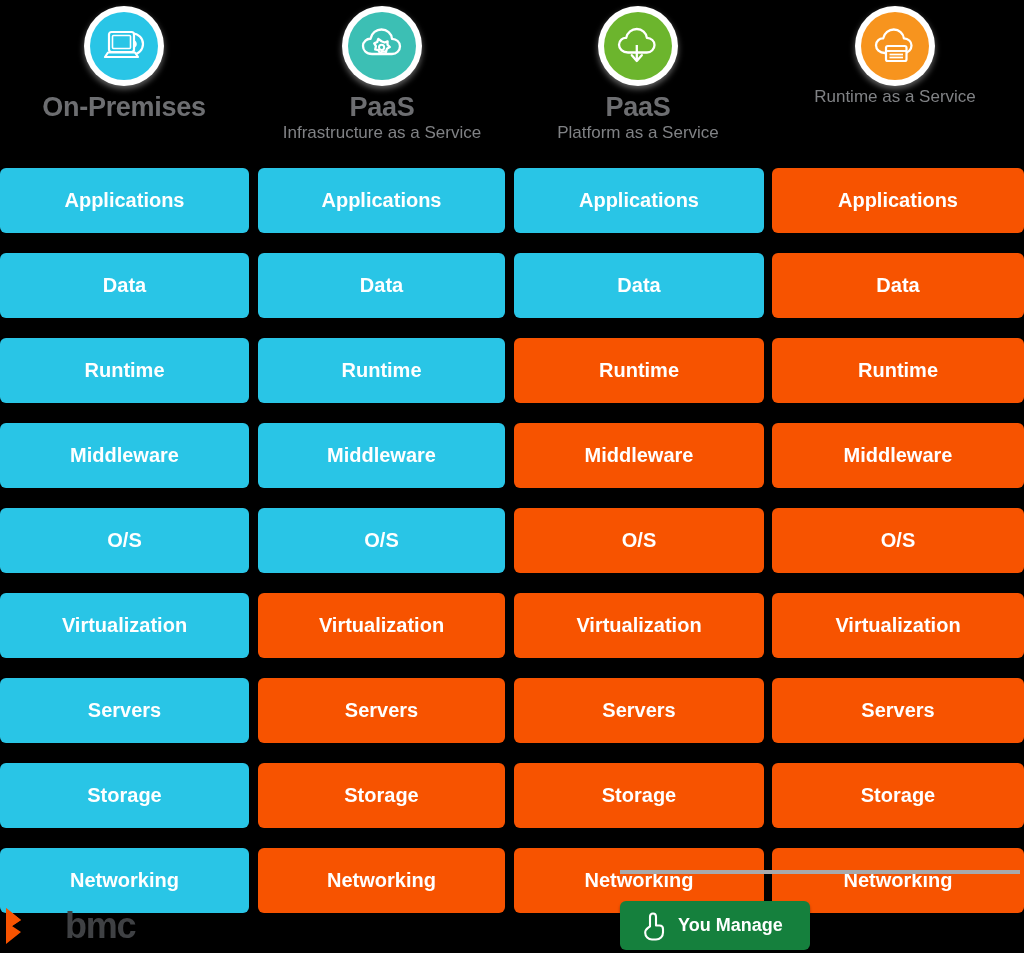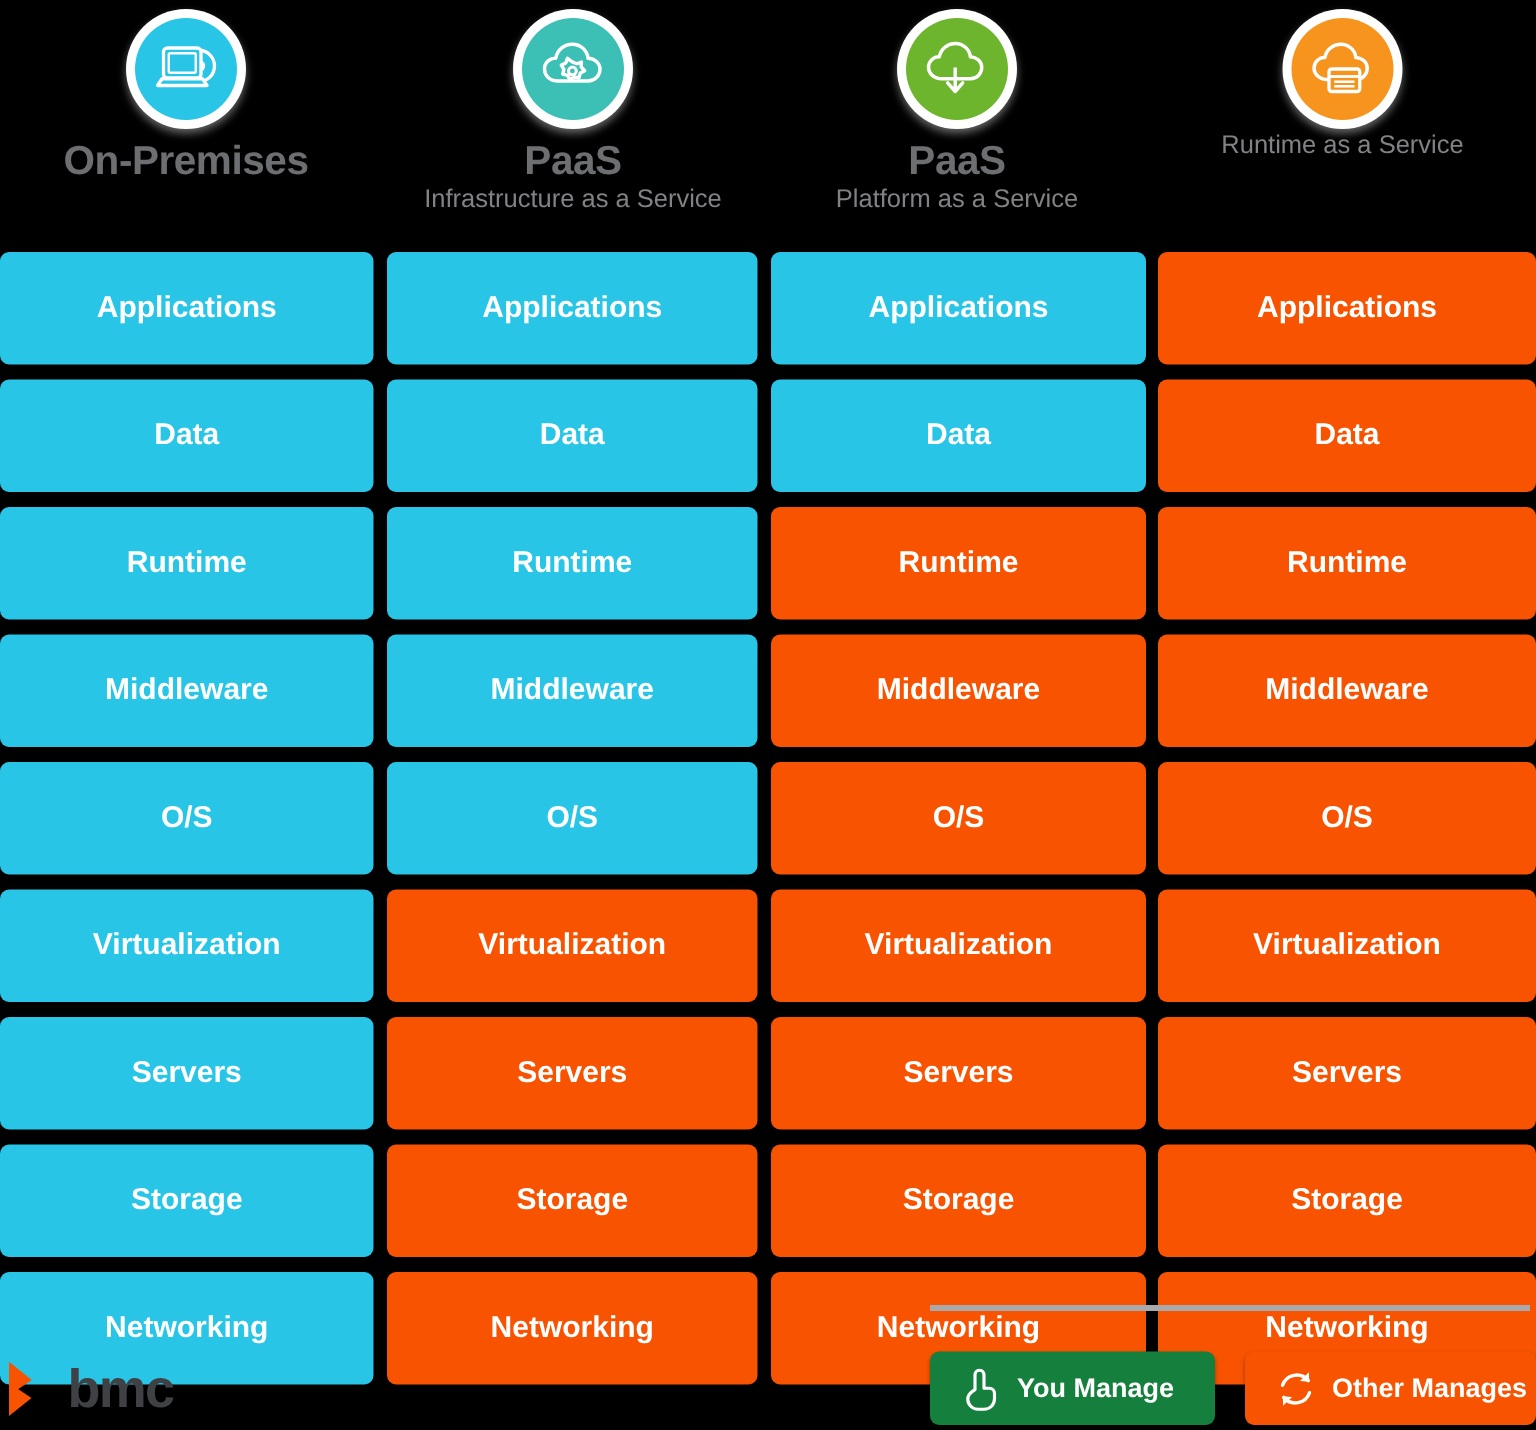--- a/index.html
+++ b/index.html
@@ -39,21 +39,21 @@
   }
   .hsub{
     margin-top:2px;
     font-size:17px;color:#808285;line-height:17px;
   }
 
   
   .grid{position:absolute;left:0;top:168px;width:1024px;}
   .row{position:relative;height:85px;}
   .cell{
-    position:absolute;top:0;height:75px;border-radius:6px;
+    position:absolute;top:0;height:65px;border-radius:6px;
     display:flex;align-items:center;justify-content:center;
     color:#ffffff;font-size:20px;font-weight:bold;
     box-shadow:0 2px 3px rgba(0,0,0,.35);
     box-sizing:border-box;
   }
   .cell.k0{left:0px;width:249px;}
   .cell.k1{left:258px;width:247px;}
   .cell.k2{left:514px;width:250px;}
   .cell.k3{left:772px;width:252px;}
   .cell.you   {background:#29c5e6;}
@@ -67,21 +67,21 @@
   .lbtn{
     position:absolute;top:0;height:49px;border-radius:6px;
     display:flex;align-items:center;color:#fff;font-weight:bold;font-size:18px;
     box-shadow:0 2px 3px rgba(0,0,0,.35);
   }
   .lbtn .lico{width:40px;display:flex;align-items:center;justify-content:center;margin-left:14px;}
   .lbtn .ltxt{margin-left:4px;}
   .lbtn.you{left:0px;width:190px;background:#15803d;}
   .lbtn.other{left:210px;width:194px;background:#f75300;}
 
-  .brand{position:absolute;left:4px;top:902px;width:180px;height:48px;display:flex;align-items:center;}
+  .brand{position:absolute;left:4px;top:902px;width:180px;height:48px;display:flex;align-items:center;gap:20px;}
   .brand .mark{width:34px;height:40px;}
   .brand .word{
     margin-left:7px;font-size:36px;font-weight:bold;color:#3f4144;
     letter-spacing:-1.2px;line-height:36px;
   }
 </style>
 </head>
 <body>
 
 <div id="stage">
@@ -208,31 +208,20 @@
   <div class="divider"></div>
 
   <div class="legend">
     <div class="lbtn you">
       <span class="lico">
         <svg width="24" height="32" viewBox="0 0 24 32">
           <path d="M11 3.5 C13 3.5 14 5 14 6.8 L14 15.5 L17.5 15.5 C19.6 15.5 21 17 21 19 L21 22.5 C21 26.5 18 29.5 14 29.5 L10 29.5 C6.2 29.5 3.2 26.4 3.2 22.8 C3.2 20.4 4.6 18.8 6.3 17.6 L8 16.4 L8 6.8 C8 5 9 3.5 11 3.5 Z" fill="none" stroke="#fff" stroke-width="2.1" stroke-linejoin="round"></path>
         </svg>
       </span>
       <span class="ltxt">You Manage</span>
-    </div>
-    <div class="lbtn other">
-      <span class="lico">
-        <svg width="30" height="30" viewBox="0 0 30 30">
-          <path d="M6 12.5 A10 10 0 0 1 23.2 9.4" fill="none" stroke="#fff" stroke-width="2.3" stroke-linecap="round"></path>
-          <path d="M24 17.5 A10 10 0 0 1 6.8 20.6" fill="none" stroke="#fff" stroke-width="2.3" stroke-linecap="round"></path>
-          <path d="M23.6 3.8 L23.8 10.2 L17.6 9.6 Z" fill="#fff"></path>
-          <path d="M6.4 26.2 L6.2 19.8 L12.4 20.4 Z" fill="#fff"></path>
-        </svg>
-      </span>
-      <span class="ltxt">Other Manages</span>
     </div>
   </div>
 
   <div class="brand">
     <span class="mark">
       <svg width="34" height="40" viewBox="0 0 34 40">
         <path d="M2 2 L17 14 L8 20 L17 26 L2 38 Z" fill="#f75300"></path>
         <path d="M2 2 L17 14 L8 20 Z" fill="#f75300"></path>
       </svg>
     </span>

